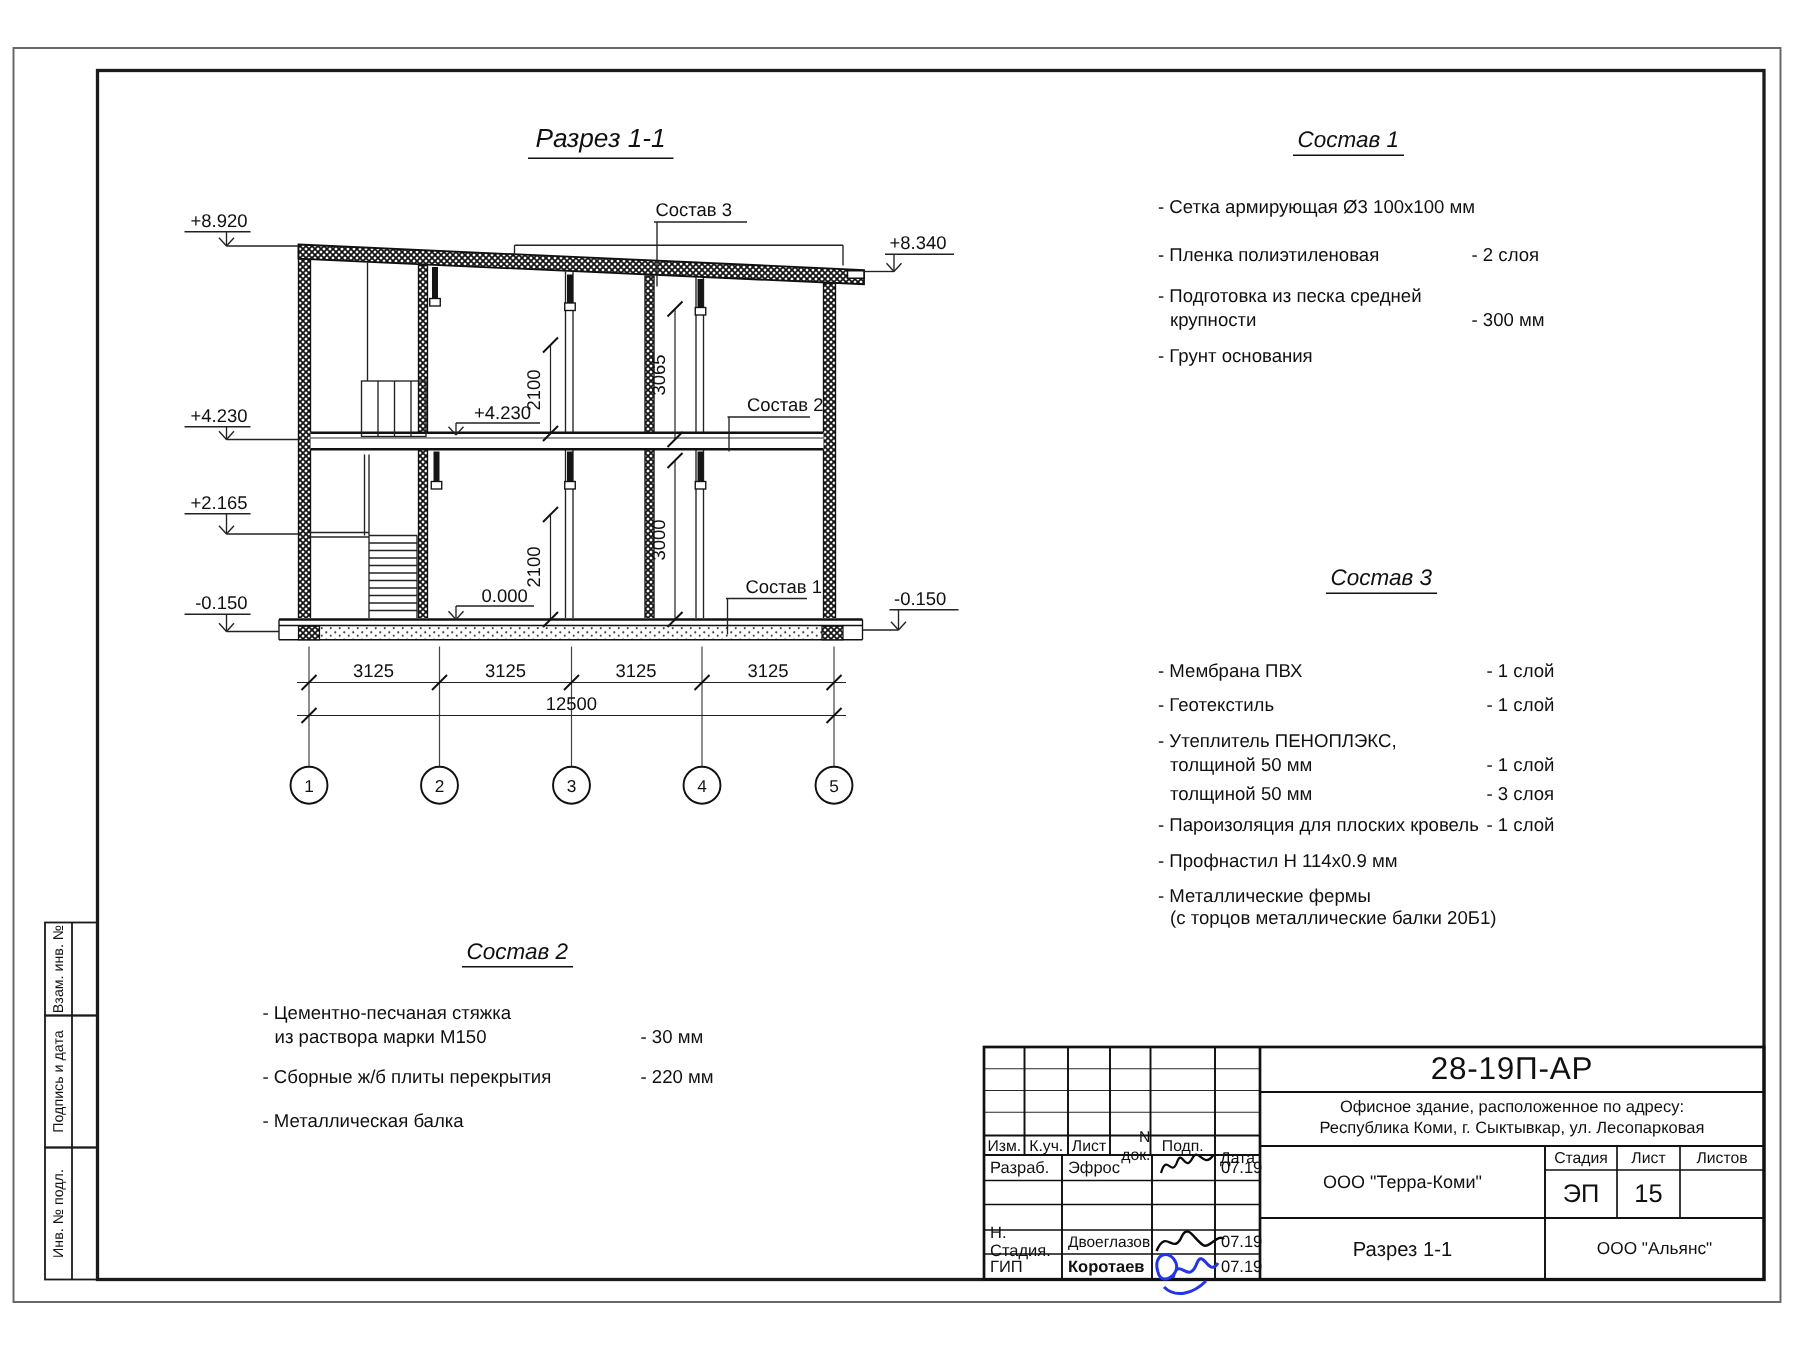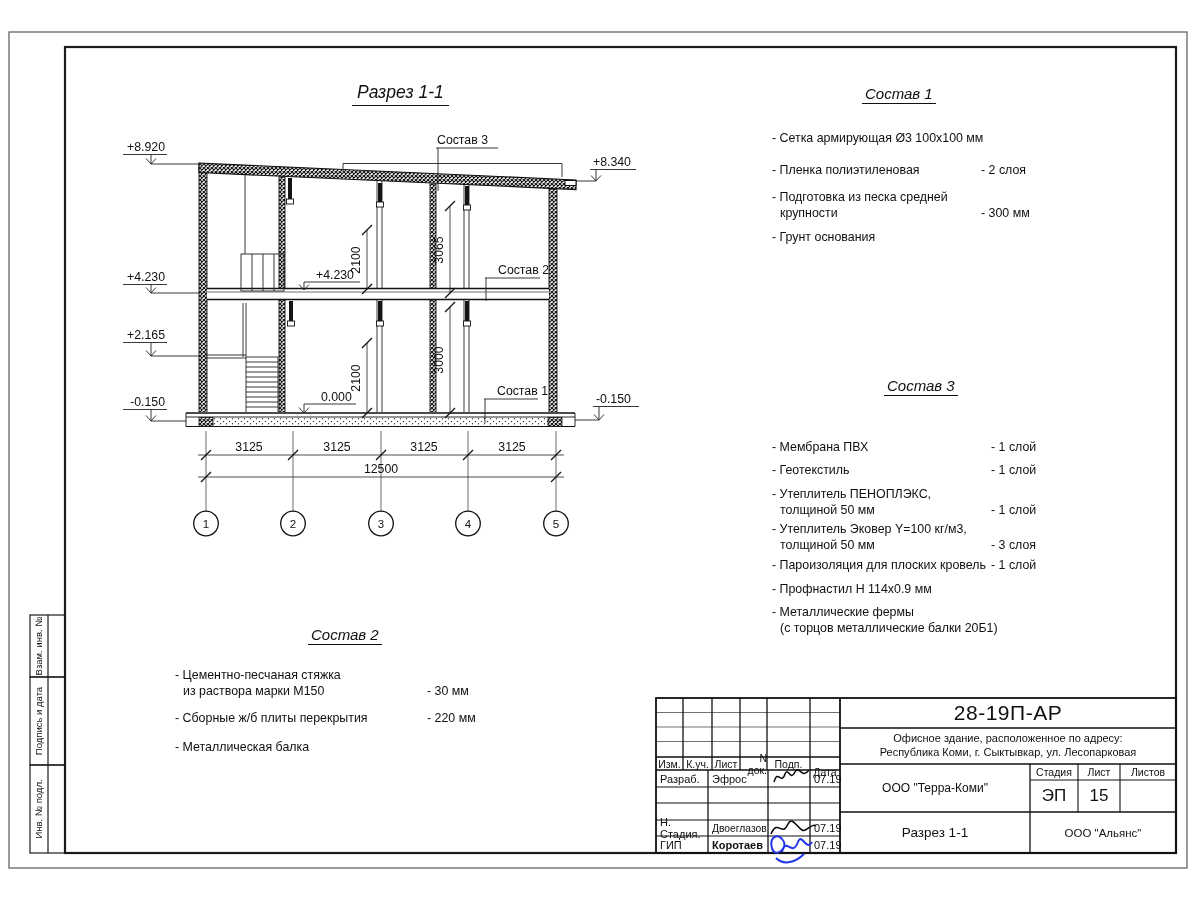--- a/index.html
+++ b/index.html
@@ -345,21 +345,20 @@
   <div class="li" style="margin-bottom:8.5px">
     <div>- Геотекстиль</div>
     <div class="val">- 1 слой</div>
   </div>
   <div class="li" style="margin-bottom:4px">
     <div>- Утеплитель ПЕНОПЛЭКС,</div>
     <div class="cont">толщиной 50 мм</div>
     <div class="val">- 1 слой</div>
   </div>
   <div class="li" style="margin-bottom:5px">
-    <div>- Утеплитель Эковер Y=100 кг/м3,</div>
     <div class="cont">толщиной 50 мм</div>
     <div class="val">- 3 слоя</div>
   </div>
   <div class="li" style="margin-bottom:8.5px">
     <div>- Пароизоляция для плоских кровель</div>
     <div class="val">- 1 слой</div>
   </div>
   <div class="li" style="margin-bottom:7.5px">
     <div>- Профнастил Н 114х0.9 мм</div>
   </div>

